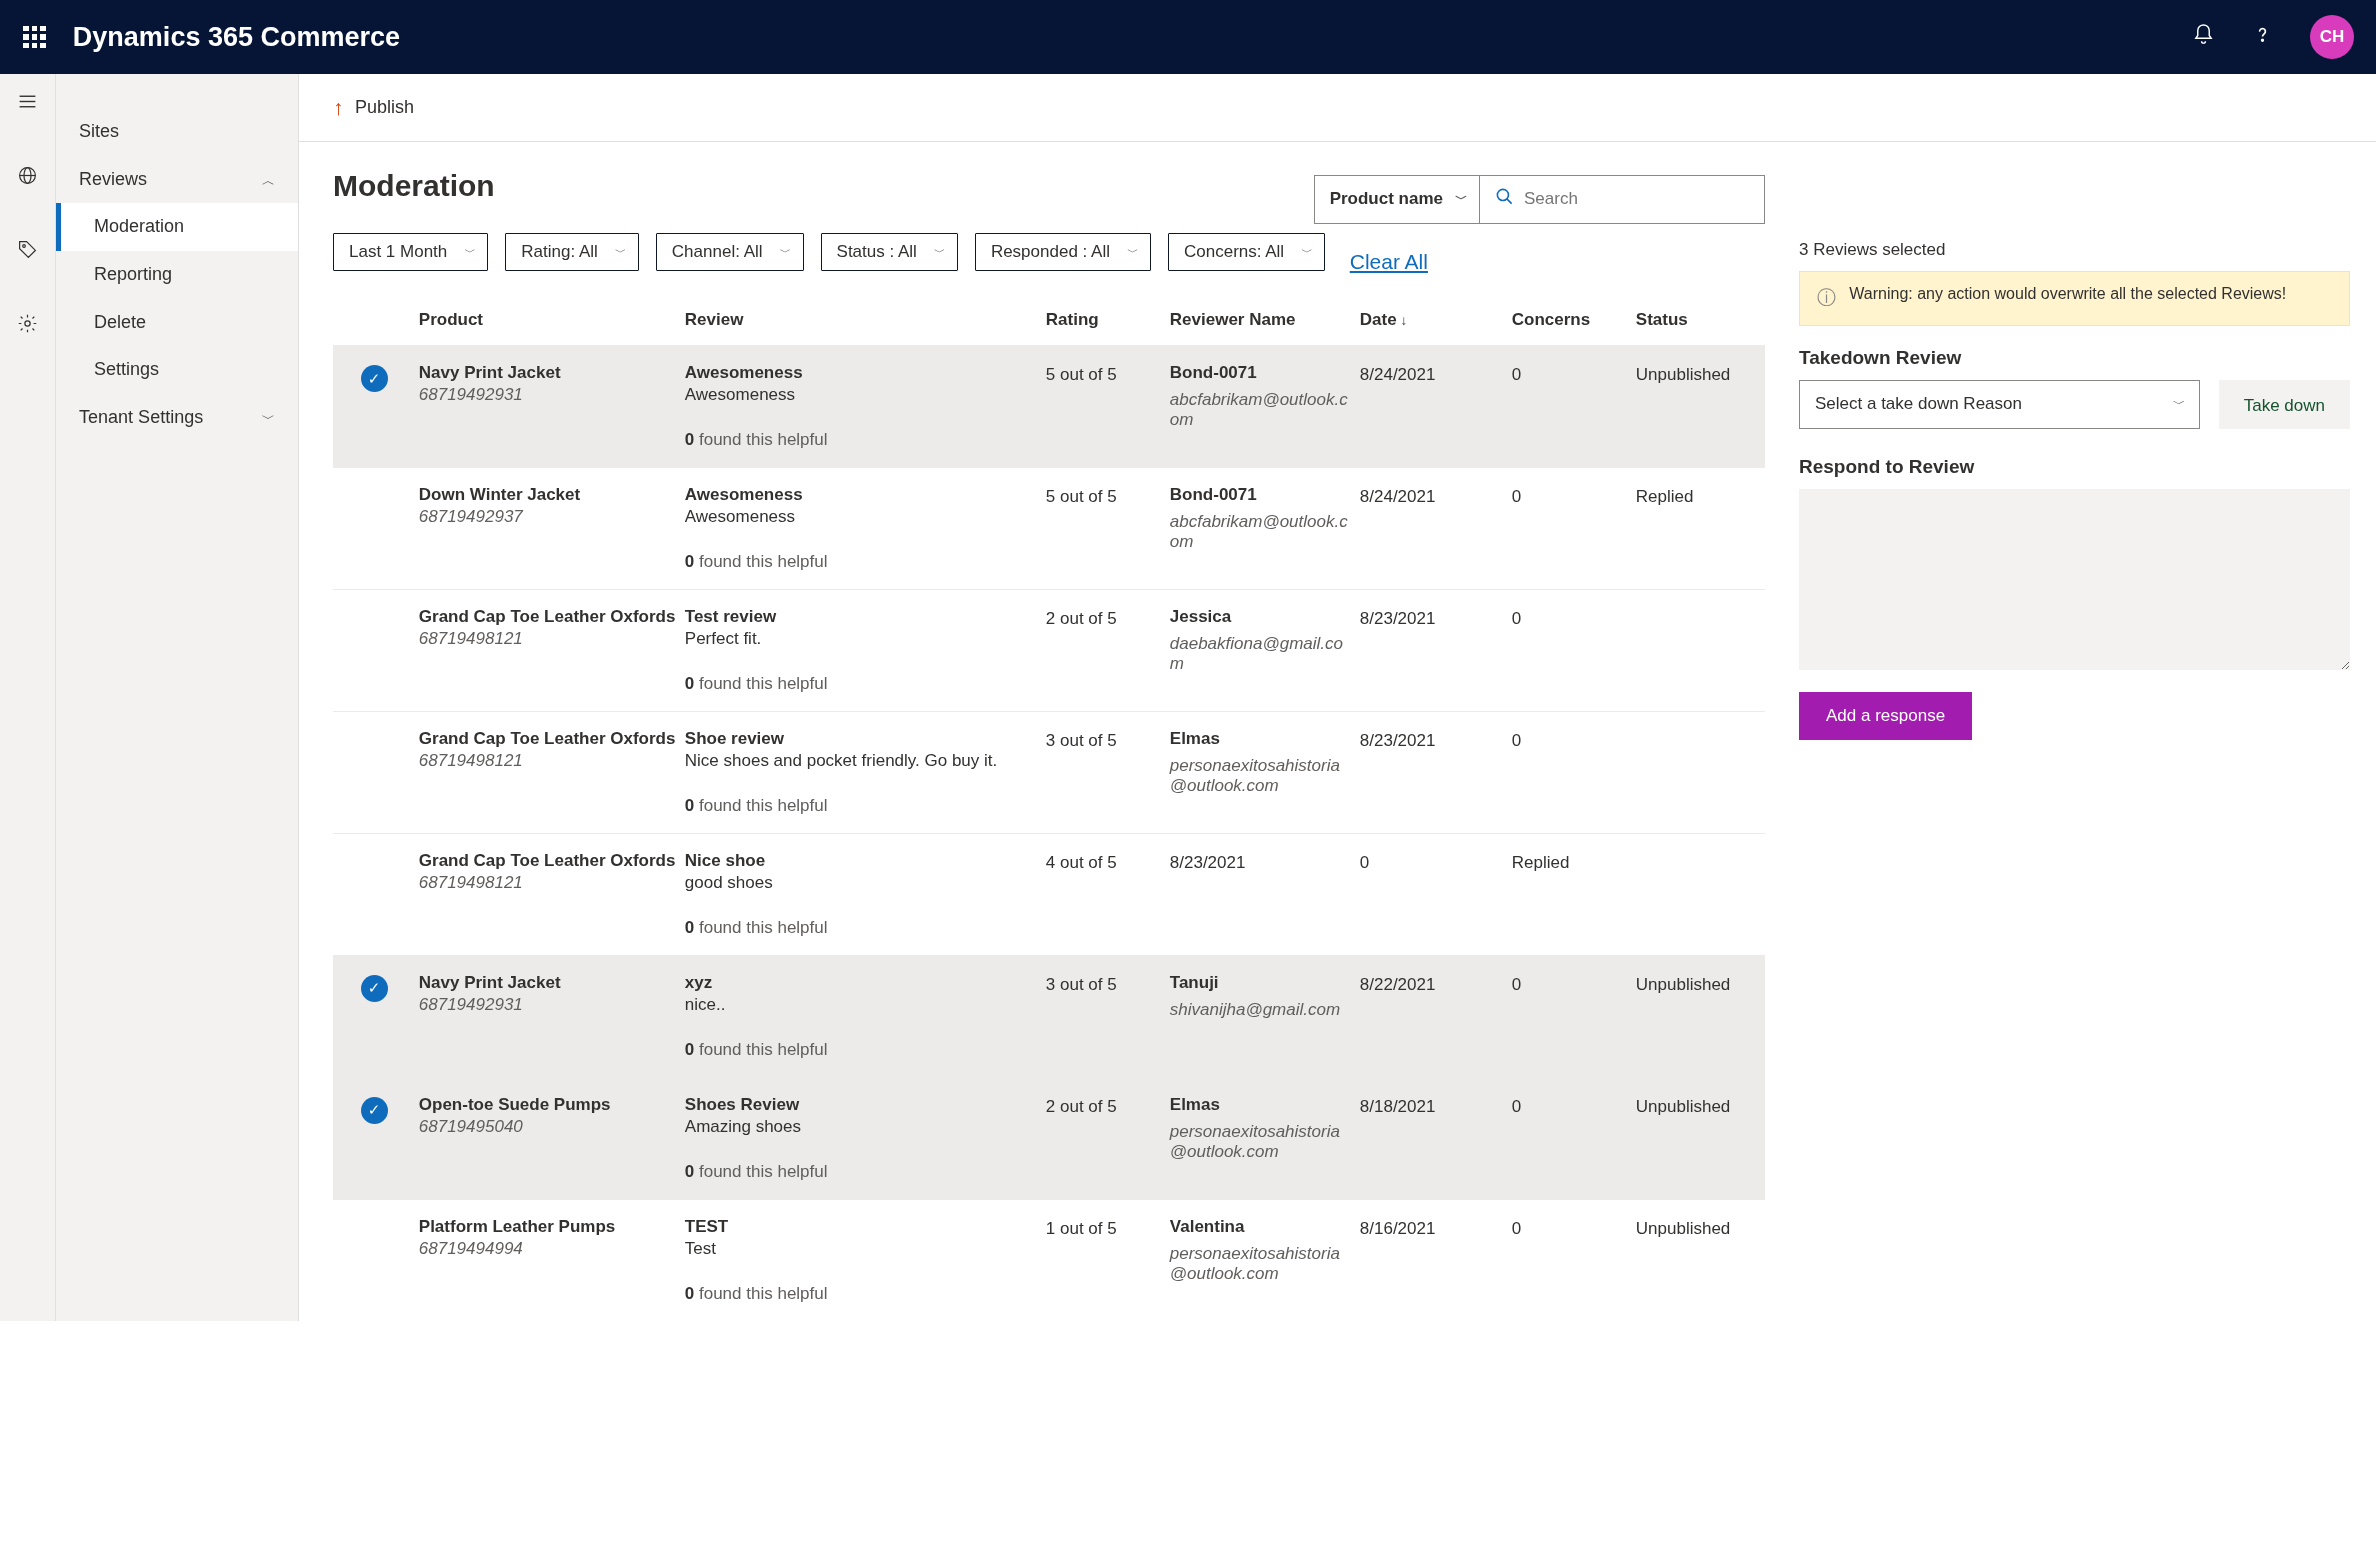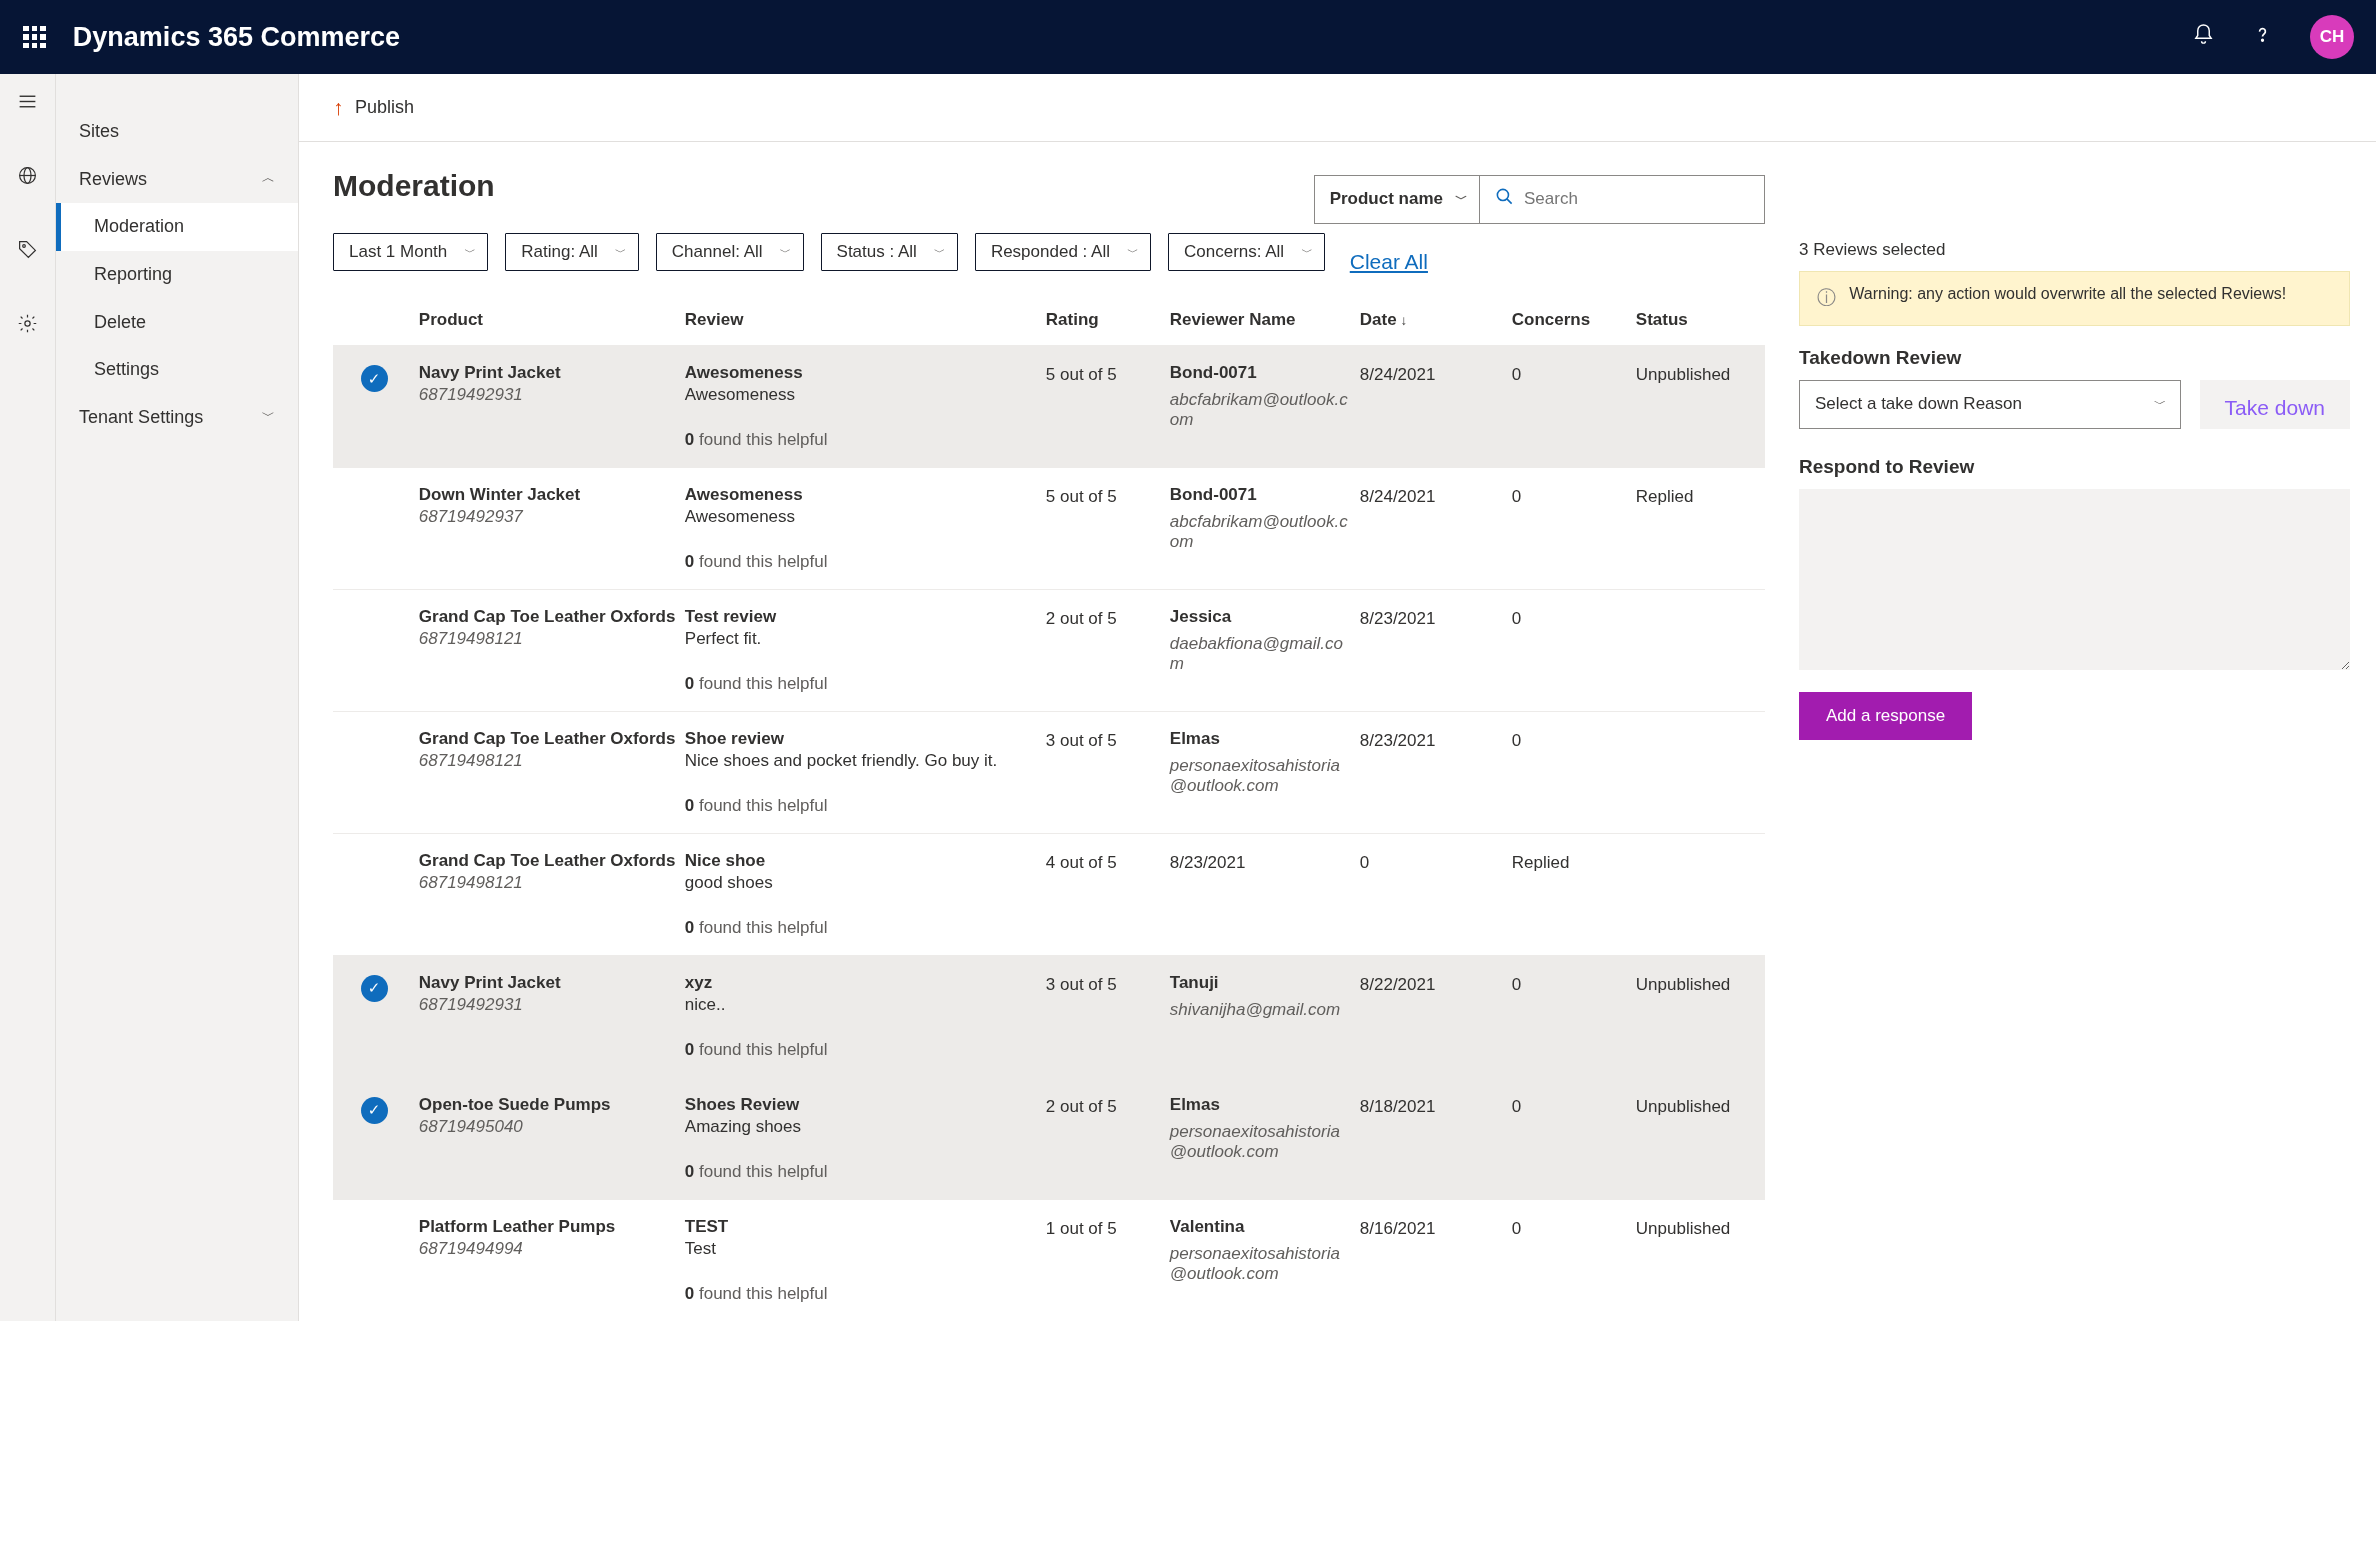--- a/index.html
+++ b/index.html
@@ -14,21 +14,21 @@
   .hdr-spacer { flex:1; }
   .hdr-icons { display:flex; align-items:center; gap:36px; font-size:21px; }
   .avatar { width:44px;height:44px;border-radius:50%;background:#d83bbb;color:#ffffff;display:flex;align-items:center;justify-content:center;font-size:17px;font-weight:600;}
   
   
   .shell { display:flex; height:calc(100% - 74px); }
   .iconbar { width:57px; background:#f3f2f1; border-right:1px solid #e1dfdd; padding-top:17px; display:flex;flex-direction:column;align-items:center;gap:48px;}
   .iconbar .ic { font-size:21px; color:#323130; }
   
   .sidebar { width:247px; background:#f3f2f1; border-right:1px solid #e1dfdd; padding-top:34px;}
-  .side-item { padding:13.3px 23px; font-size:18px; display:flex; align-items:flex-start; justify-content:space-between; cursor:pointer;}
+  .side-item { padding:13.3px 23px; font-size:18px; display:flex; align-items:flex-end; justify-content:space-between; cursor:pointer;}
   .side-sub { padding:13.3px 23px 13.3px 38px; font-size:18px; cursor:pointer; }
   .side-sub.active { background:#fff; position:relative;}
   .side-sub.active::before { content:""; position:absolute; left:0; top:0; bottom:0; width:4.8px; background:#0f6cbd;}
   .chev { font-size:13.3px; color:#605e5c;}
   
   .main { flex:1; background:#fff; display:flex; flex-direction:column; }
   
   .publish-bar { height:68px; border-bottom:1px solid #e1dfdd; display:flex; align-items:center; padding:0 34px; gap:11.4px; font-size:18px; }
   .publish-bar .up { color:#d83b01; font-size:21px; }
   
@@ -71,21 +71,21 @@
   .sort-arr { font-size:13.3px; margin-left:3.8px;}
   
   
   .sel-count { font-size:17px; margin-bottom:11.4px; margin-top:7.6px;}
   .warn-box { background:#fff4ce; border:1px solid #f0e6b2; padding:13.3px 17px; display:flex; gap:13.3px; font-size:16px; margin-bottom:21px;}
   .warn-ic { color:#8a8886; font-size:19px;}
   .section-title { font-size:19px; font-weight:600; margin-bottom:11.4px;}
   .td-row { display:flex; gap:19px; margin-bottom:27px;}
   .td-dd { border:1px solid #8a8886; height:49px; flex:1; display:flex;align-items:center;padding:0 15px;position:relative;font-size:17px;color:#323130;}
   .td-dd .chev-small{position:absolute;right:13.3px;font-size:12.4px;color:#605e5c;}
-  .td-btn { background:#f3f2f1;border:none;height:49px;padding:16px 25px;font-size:21px;color:#8b5cf6;cursor:not-allowed;}
+  .td-btn { background:#f3f2f1;border:none;height:49px;padding:16px 25px;font-size:17px;color:#14532d;cursor:not-allowed;}
   .resp-area { width:100%; height:181px; background:#f3f2f1; border:none; resize:both; padding:11.4px; font-family:inherit;font-size:16px; outline:none;}
   .resp-btn { background:#a21caf; color:#fff; border:none; height:48px; padding:0 27px; font-size:17px; margin-top:19px; cursor:pointer;}
 </style>
 </head>
 <body>
 
 <div class="top-header">
   <div class="waffle">
     <span></span>
       <span></span>

